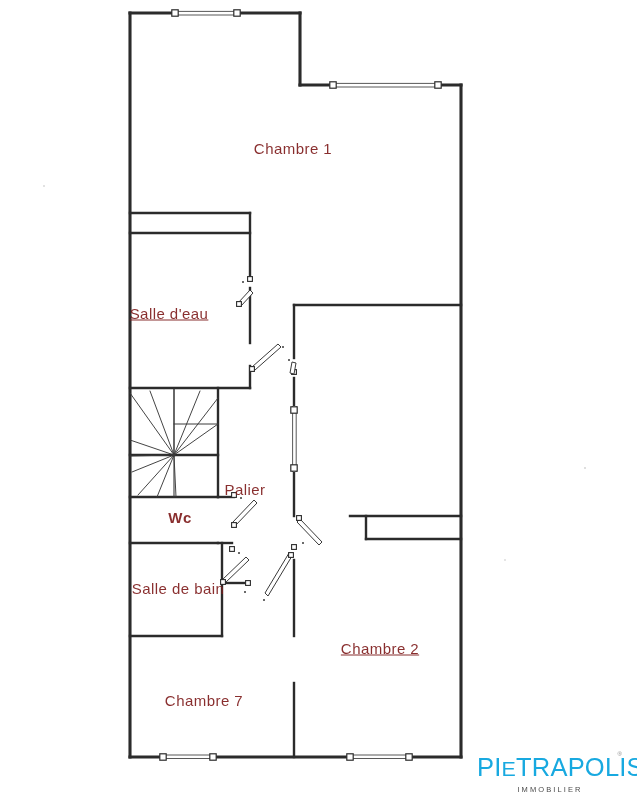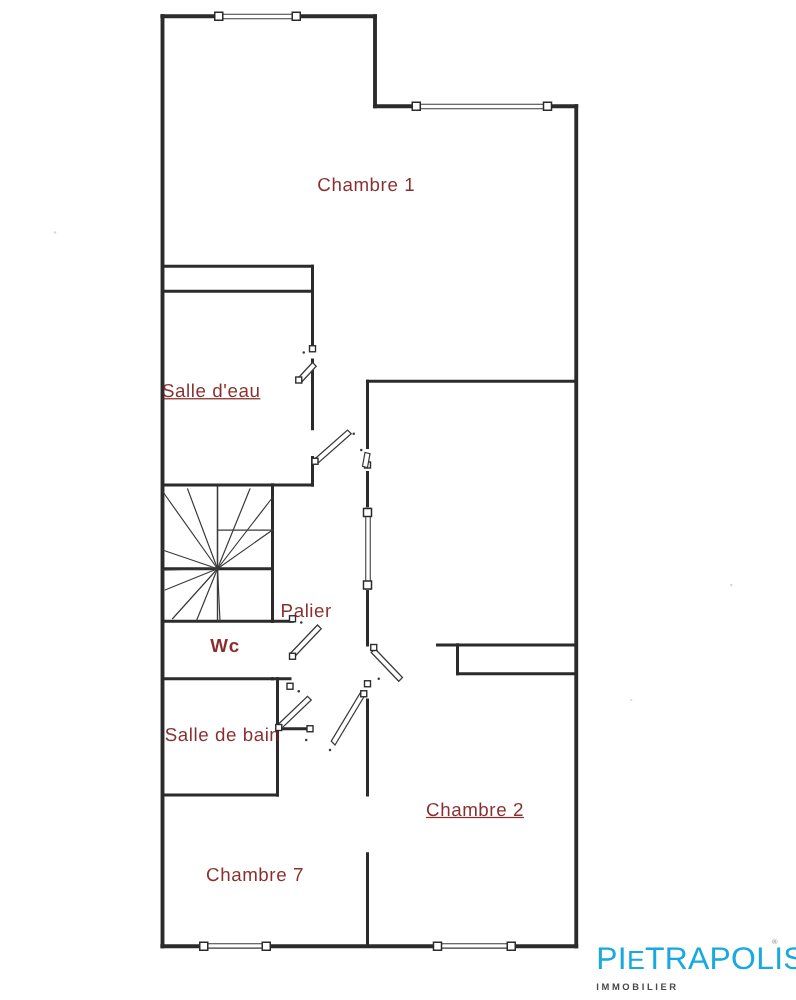--- a/index.html
+++ b/index.html
@@ -64,27 +64,27 @@
     color: #18a9e0;
     font-weight: 400;
     white-space: nowrap;
     transform: scaleX(1.02);
     transform-origin: left center;
   }
   #logo-wordmark .cap { font-size: 25px; }
   #logo-wordmark .lc  { font-size: 21px; }
   #logo-subline {
     margin-top: 5px;
-    text-align: left;
+    text-align: center;
     padding-right: 6px;
     font-family: "Liberation Sans", sans-serif;
     font-size: 7.5px;
     letter-spacing: 2.1px;
     color: #4a4a4a;
-    font-weight: 700;
+    font-weight: 400;
     white-space: nowrap;
   }
   #logo-tm {
     position: absolute;
     right: 7px;
     top: -4px;
     font-size: 6px;
     color: #8a8a8a;
     letter-spacing: 0;
   }

